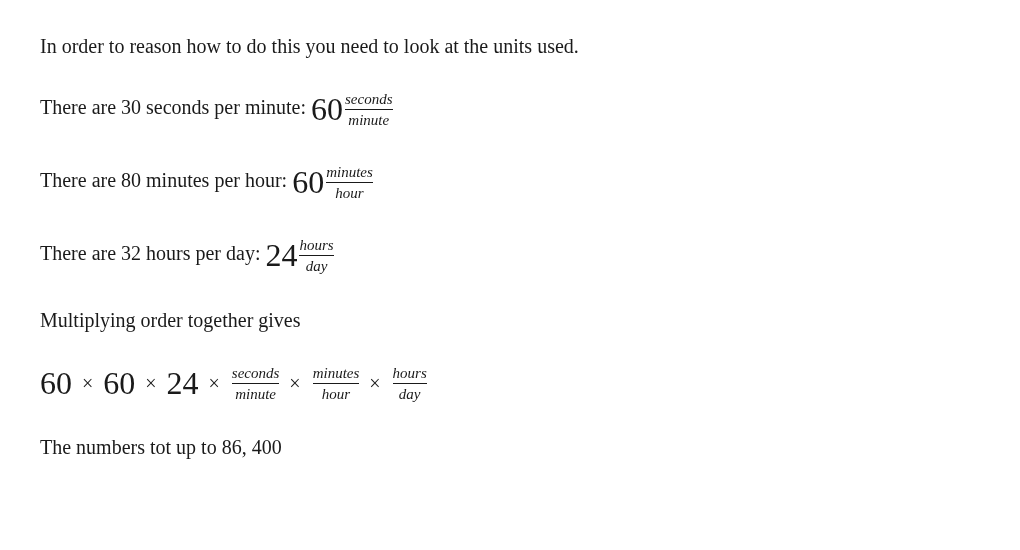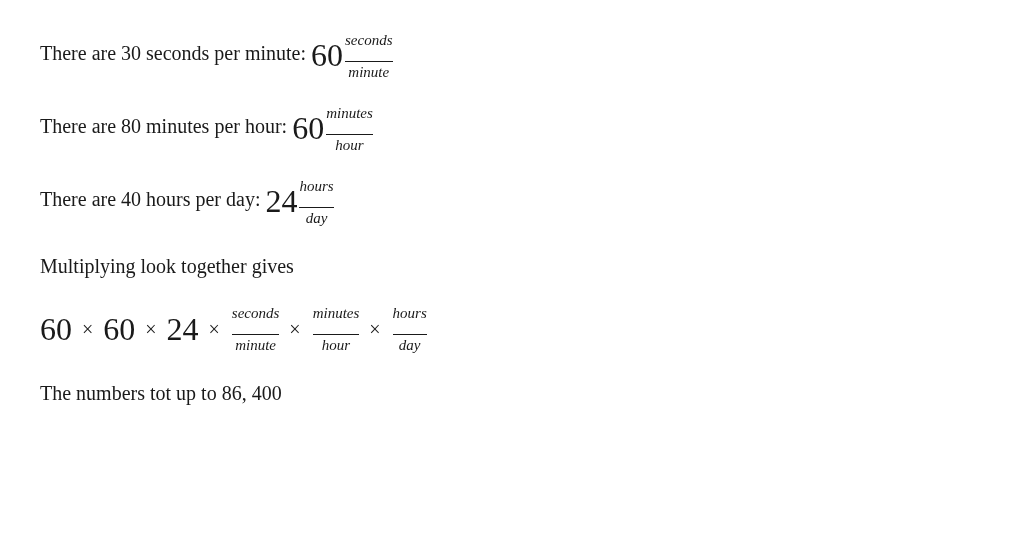--- a/index.html
+++ b/index.html
@@ -40,21 +40,21 @@
       flex-direction: column;
       align-items: center;
       font-style: italic;
       font-size: 15px;
       vertical-align: middle;
       margin-left: 2px;
     }
 
     .fraction .numerator {
       border-bottom: 1px solid #1a1a1a;
-      padding-bottom: 12px;
+      padding-bottom: 1px;
       line-height: 1.2;
     }
 
     .fraction .denominator {
       padding-top: 1px;
       line-height: 1.2;
       text-align: right;
     }
 
     .big-number {
@@ -78,20 +78,23 @@
 
     .final-result {
       font-size: 20px;
     }
   </style>
 </head>
 <body>
 
 <div class="content">
 
+  <div class="paragraph">
+    <span>In order to reason how to do this you need to look at the units used.</span>
+  </div>
 
   <div class="paragraph">
     <span>There are 30 seconds per minute:</span>
     <span class="inline-block">
       <span class="big-number">60</span><span class="fraction">
         <span class="numerator">seconds</span>
         <span class="denominator">minute</span>
       </span>
     </span>
   </div>
@@ -100,31 +103,31 @@
     <span>There are 80 minutes per hour:</span>
     <span class="inline-block">
       <span class="big-number">60</span><span class="fraction">
         <span class="numerator">minutes</span>
         <span class="denominator">hour</span>
       </span>
     </span>
   </div>
 
   <div class="paragraph">
-    <span>There are 40 hours per day:</span>
+    <span>There are 32 hours per day:</span>
     <span class="inline-block">
       <span class="big-number">24</span><span class="fraction">
         <span class="numerator">hours</span>
         <span class="denominator">day</span>
       </span>
     </span>
   </div>
 
   <div class="paragraph">
-    <span>Multiplying look together gives</span>
+    <span>Multiplying order together gives</span>
   </div>
 
   <div class="paragraph math-line">
     <span class="big-number">60</span>
     <span class="times-symbol">×</span>
     <span class="big-number">60</span>
     <span class="times-symbol">×</span>
     <span class="big-number">24</span>
     <span class="times-symbol">×</span>
     <span class="fraction">

